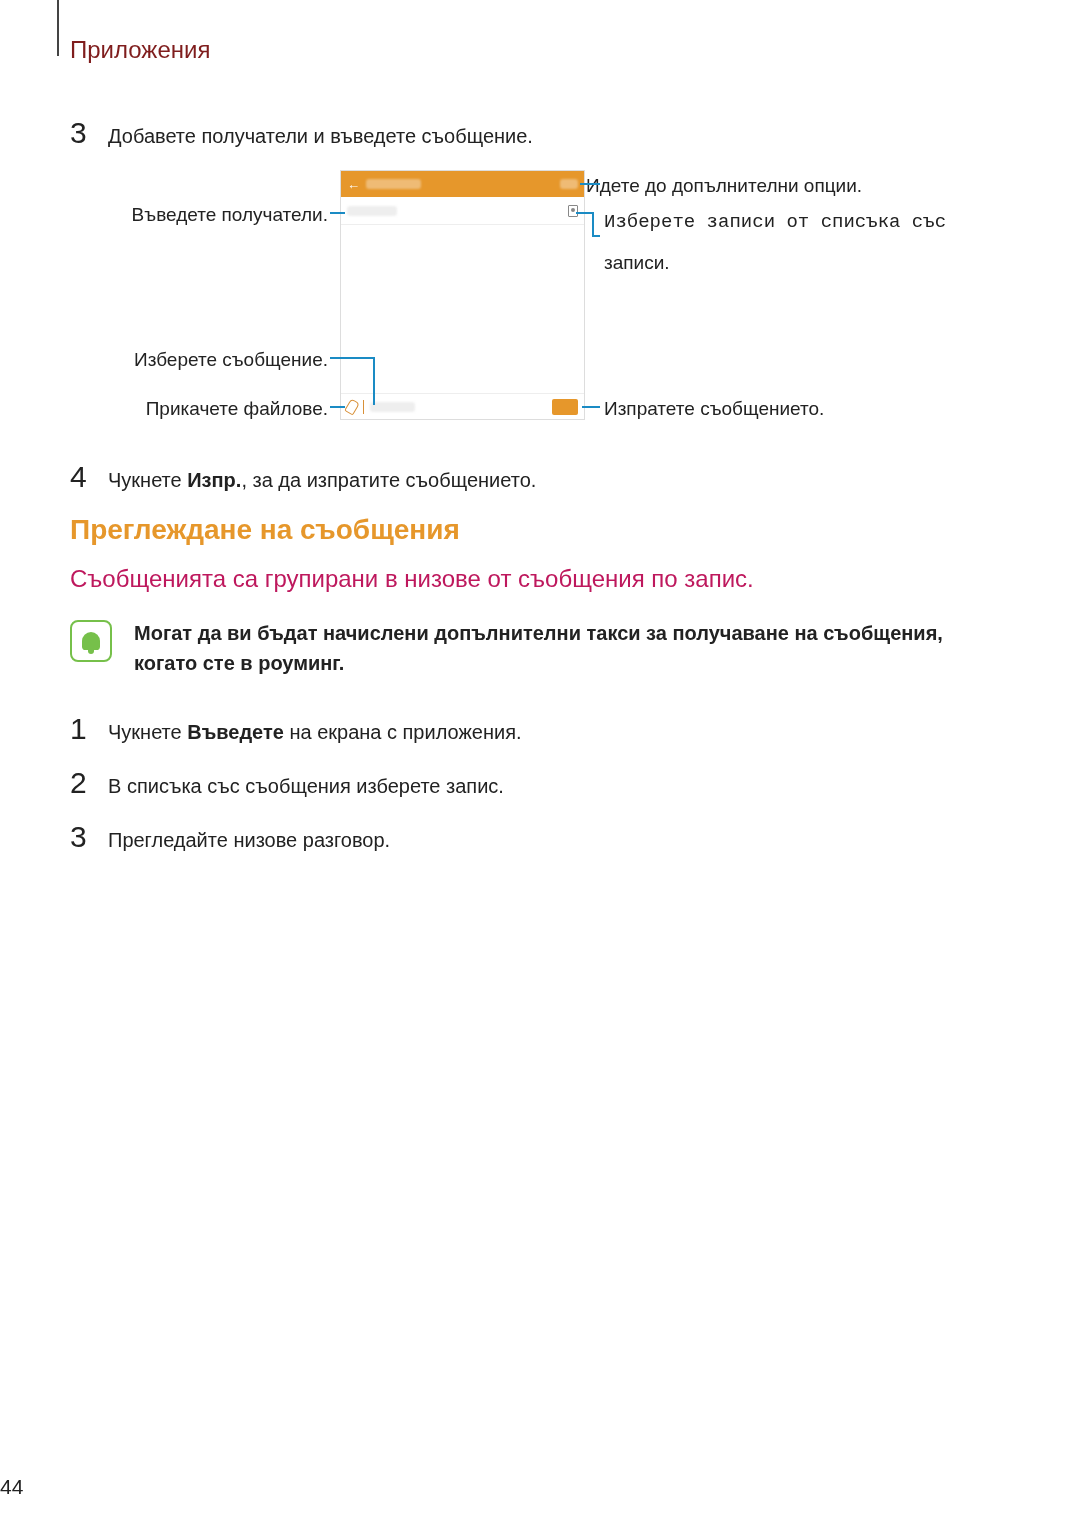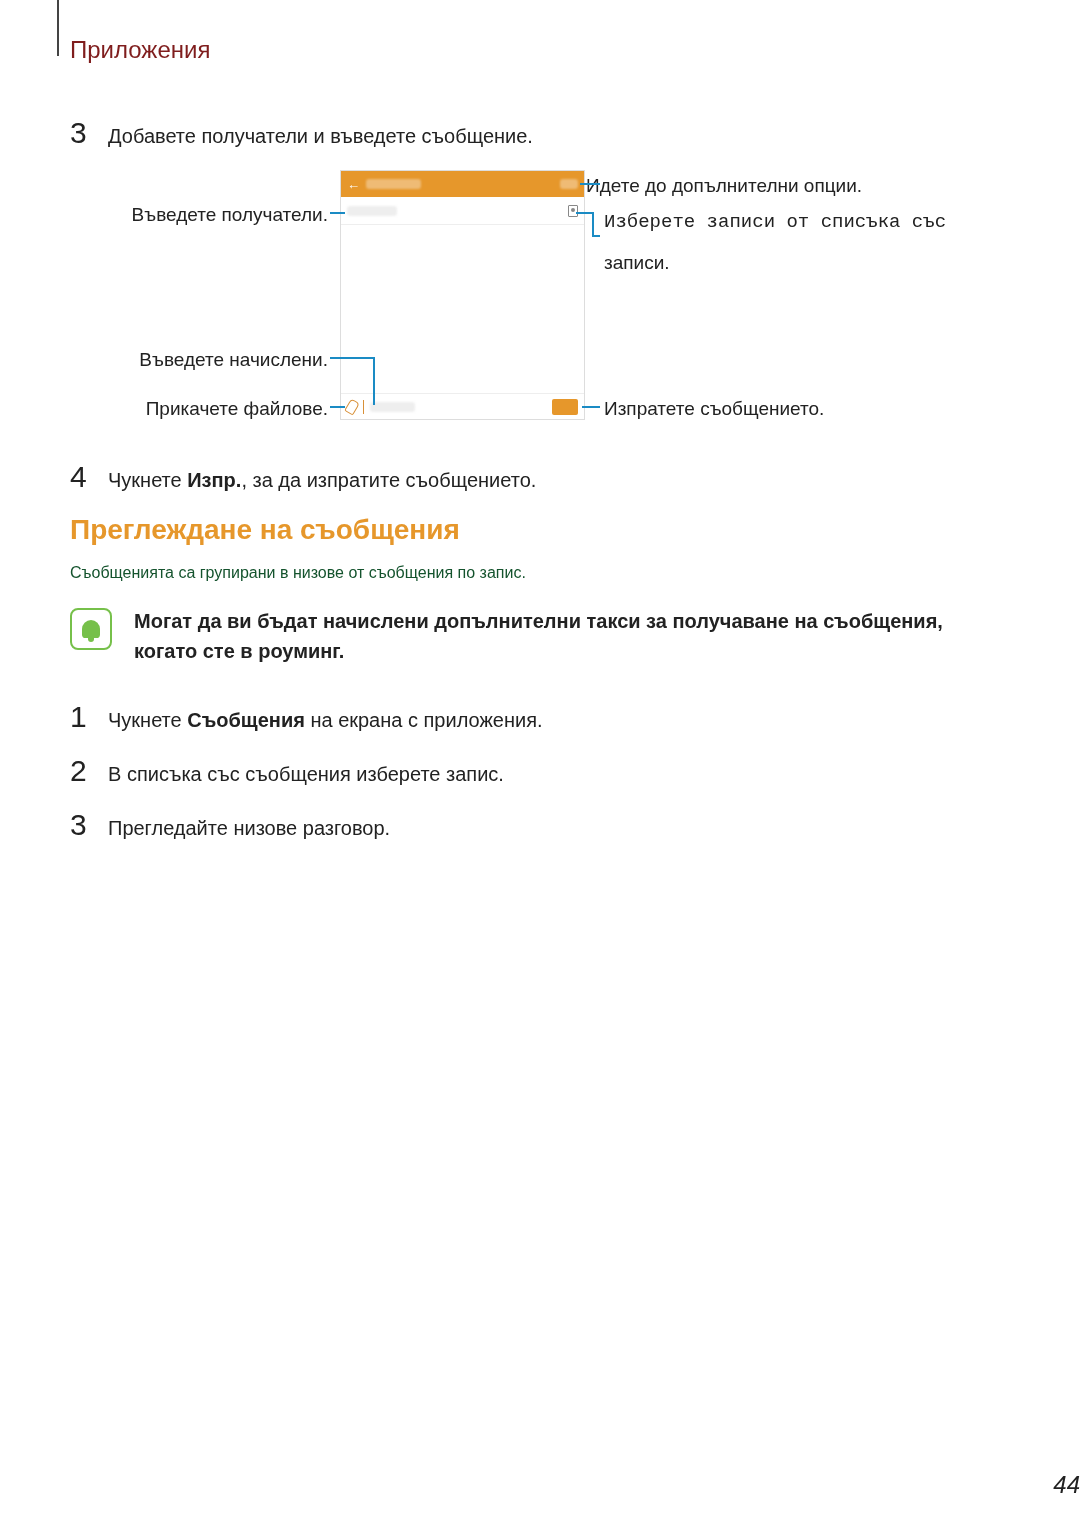--- a/index.html
+++ b/index.html
@@ -157,22 +157,22 @@
   .leader-v { width:1.5px; }
 
   .section-title {
     font-size: 28px;
     color: #e6972b;
     font-weight: 700;
     margin-top: 13px;
     margin-bottom: 16px;
   }
   .para {
-    font-size: 16px;
-    color: #14532d;
+    font-size: 24px;
+    color: #be185d;
     margin-bottom: 22px;
     line-height:1.4;
   }
   .note-row {
     display:flex;
     gap:22px;
     margin-bottom: 34px;
     font-weight: bold;
   }
   .note-icon {
@@ -193,24 +193,23 @@
     left:50%;bottom:-4px;transform:translateX(-50%);
     width:6px;height:4px;background:#76c04a;border-radius:0 0 4px 4px;
   }
   .note-text{
     font-size:20px;line-height:1.5;
   }
   .page-num{
     position:absolute;
     bottom:28px;
     left:0;right:0;
-    text-align:right;
-    font-size:24px;
+    text-align:left;
+    font-size:21px;
     color:#222;
-    font-style:italic;
   }
 </style>
 </head>
 <body>
 
 <div class="edge-line"></div>
 
 <div class="page">
 
   <div class="header">Приложения</div>
@@ -237,21 +236,21 @@
         <span class="attach-icon"></span>
         <span class="divider-v"></span>
         <span class="msg-blur"></span>
         <span class="send-btn"></span>
       </div>
     </div>
 
     <div class="callout" style="right:682px;top:33px;text-align:right;">Въведете получатели.</div>
     <div class="leader leader-h" style="left:260px;top:42px;width:15px;"></div>
 
-    <div class="callout" style="right:682px;top:178px;text-align:right;">Въведете начислени.</div>
+    <div class="callout" style="right:682px;top:178px;text-align:right;">Изберете съобщение.</div>
     <div class="leader leader-h" style="left:260px;top:187px;width:44px;"></div>
     <div class="leader leader-v" style="left:303px;top:187px;height:48px;"></div>
 
     <div class="callout" style="right:682px;top:227px;text-align:right;">Прикачете файлове.</div>
     <div class="leader leader-h" style="left:260px;top:236px;width:15px;"></div>
 
     <div class="callout" style="left:516px;top:4px;">Идете до допълнителни опции.</div>
     <div class="leader leader-h" style="left:510px;top:13px;width:20px;"></div>
 
     <div class="callout" style="left:534px;top:40px;font-family:Liberation Mono, monospace;">Изберете записи от списъка със</div>
@@ -277,21 +276,21 @@
   <div class="note-row">
     <div class="note-icon">
       <div class="bell"></div>
     </div>
     <div class="note-text">Могат да ви бъдат начислени допълнителни такси за получаване на съобщения, когато сте в роуминг.</div>
   </div>
 
   <div class="step-row">
     <div class="step-num">1</div>
     <div class="step-text">
-      <span>Чукнете </span><b>Съобщения</b><span> на екрана с приложения.</span>
+      <span>Чукнете </span><b>Въведете</b><span> на екрана с приложения.</span>
     </div>
   </div>
 
   <div class="step-row">
     <div class="step-num">2</div>
     <div class="step-text">В списъка със съобщения изберете запис.</div>
   </div>
 
   <div class="step-row">
     <div class="step-num">3</div>

